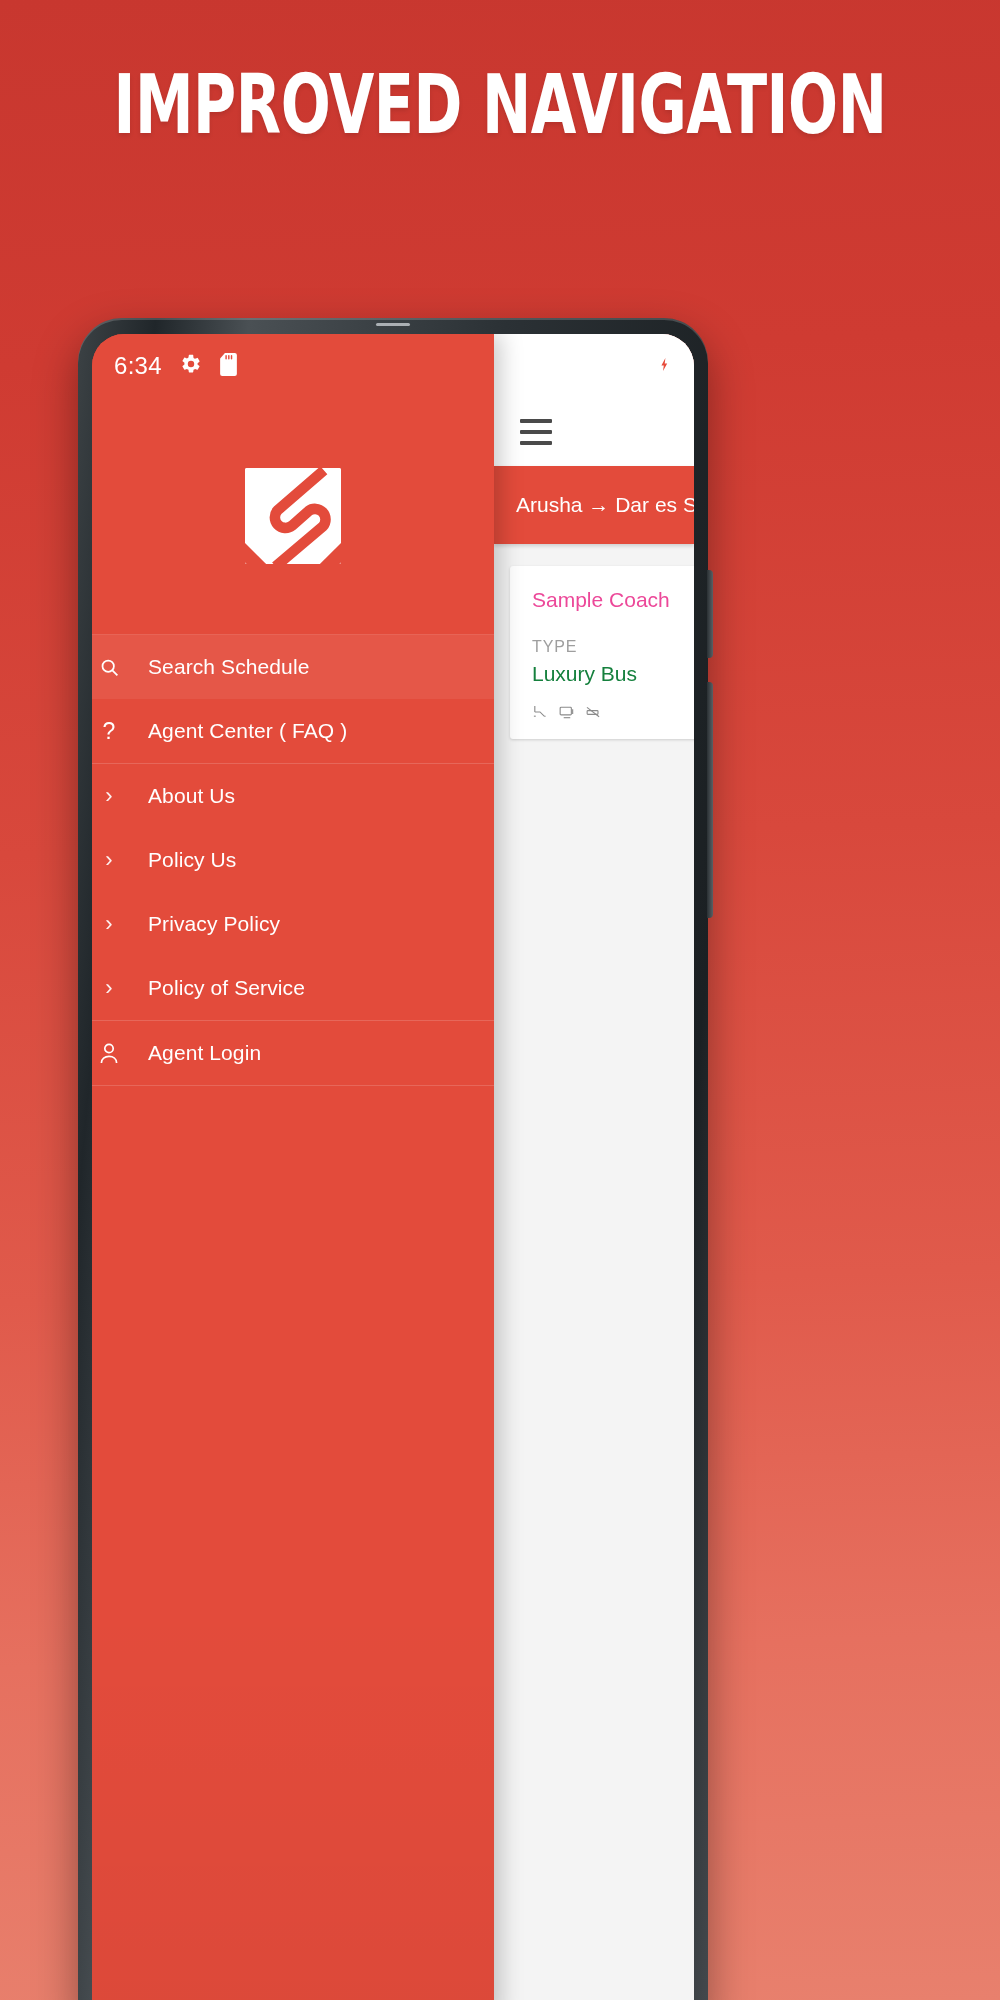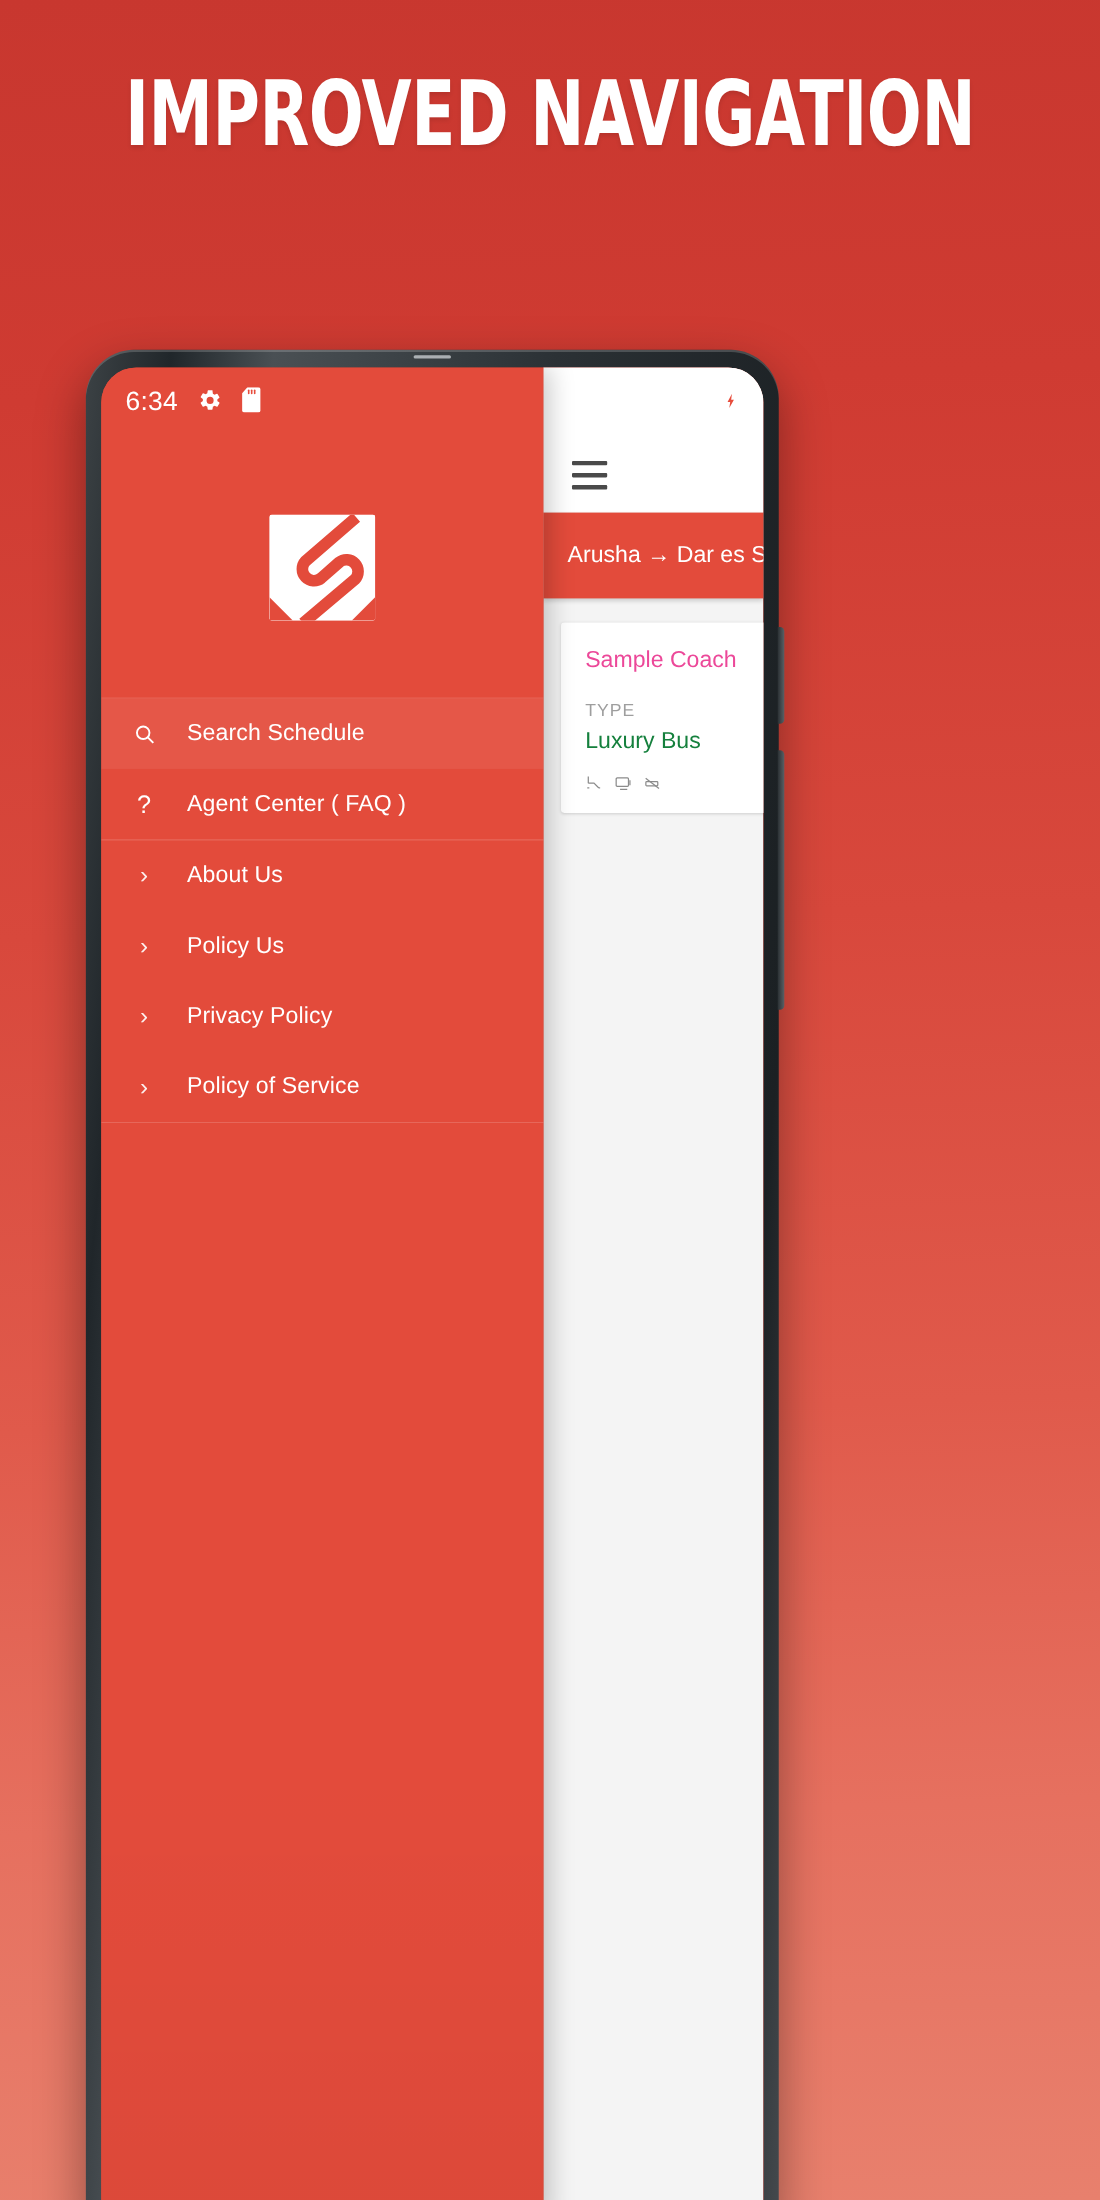--- a/index.html
+++ b/index.html
@@ -82,21 +82,21 @@
     height:236px; display:flex; align-items:center; justify-content:center;
   }
   #app-logo{
     width:96px; height:96px; background:#ffffff;
     display:block; border-radius:2px;
   }
   .nav-group{ border-top:1px solid rgba(255,255,255,.16); }
   .nav-group.first{ border-top:1px solid rgba(255,255,255,.14); }
   .nav-item{
     display:flex; align-items:center; height:64px;
-    padding-left:22px; color:#fff; font-size:21px; font-weight:400;
+    color:#fff; font-size:21px; font-weight:400;
     cursor:pointer; letter-spacing:.1px;
   }
   .nav-item.highlight{ background:rgba(255,255,255,.07); }
   .nav-icon{
     width:34px; min-width:34px; display:flex; align-items:center; justify-content:center;
     margin-right:22px; color:#fff;
   }
   .nav-icon svg{ display:block; }
   .chev{ font-size:22px; line-height:1; opacity:.92; font-weight:300; }
   .qmark{ font-size:23px; line-height:1; font-weight:400; }
@@ -229,20 +229,31 @@
         <div class="nav-item">
           <span class="nav-icon chev">›</span>
           <span>Privacy Policy</span>
         </div>
         <div class="nav-item">
           <span class="nav-icon chev">›</span>
           <span>Policy of Service</span>
         </div>
       </div>
 
+      <div class="nav-group">
+        <div class="nav-item">
+          <span class="nav-icon">
+            <svg width="18" height="21" viewBox="0 0 18 21" fill="none" stroke="#fff" stroke-width="1.7">
+                <circle cx="9" cy="5.5" r="4.2"></circle>
+                <path d="M1.4 20c0-4.2 3.4-6.6 7.6-6.6s7.6 2.4 7.6 6.6"></path>
+              </svg>
+          </span>
+          <span>Agent Login</span>
+        </div>
+      </div>
       <div class="nav-group" style="height:0"></div>
       <div id="drawer-watermark"></div>
     </div>
 
     <div id="content-pane">
       <div id="app-bar">
         <div id="hamburger">
           <span></span>
             <span></span>
             <span></span>

